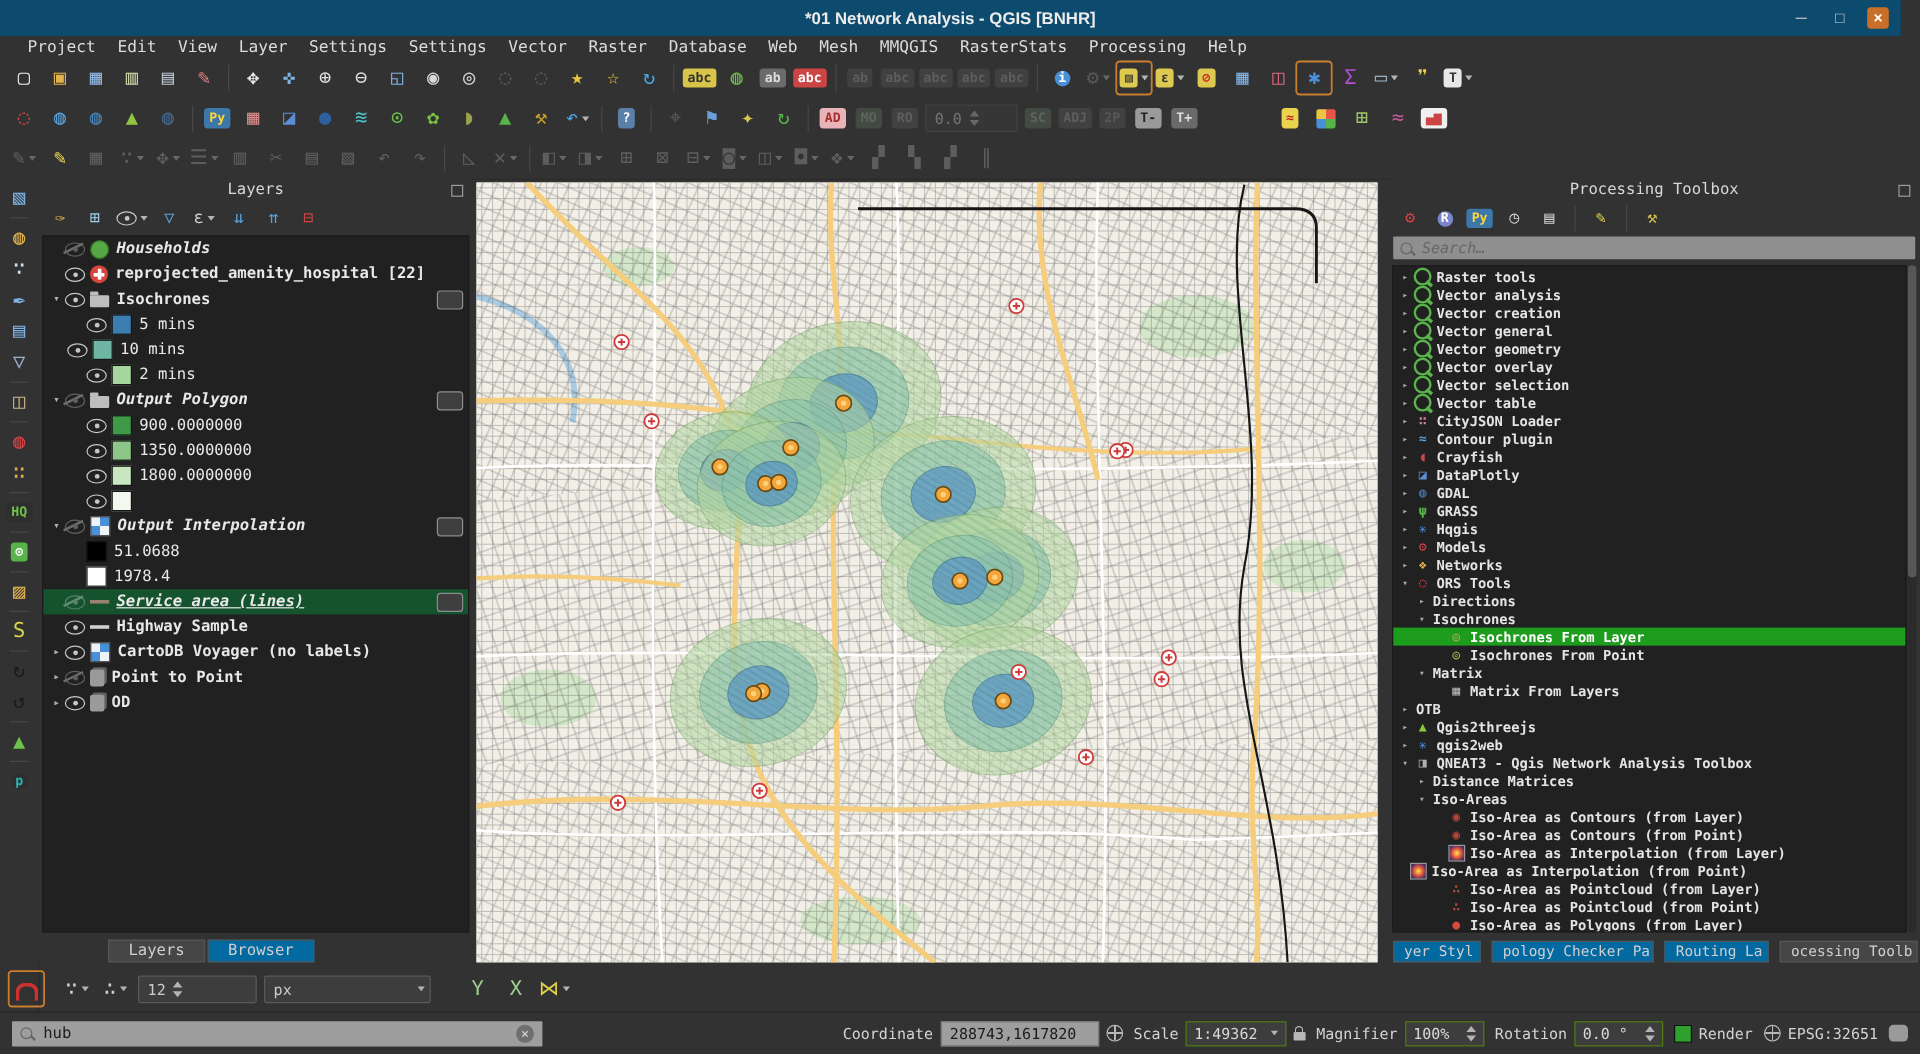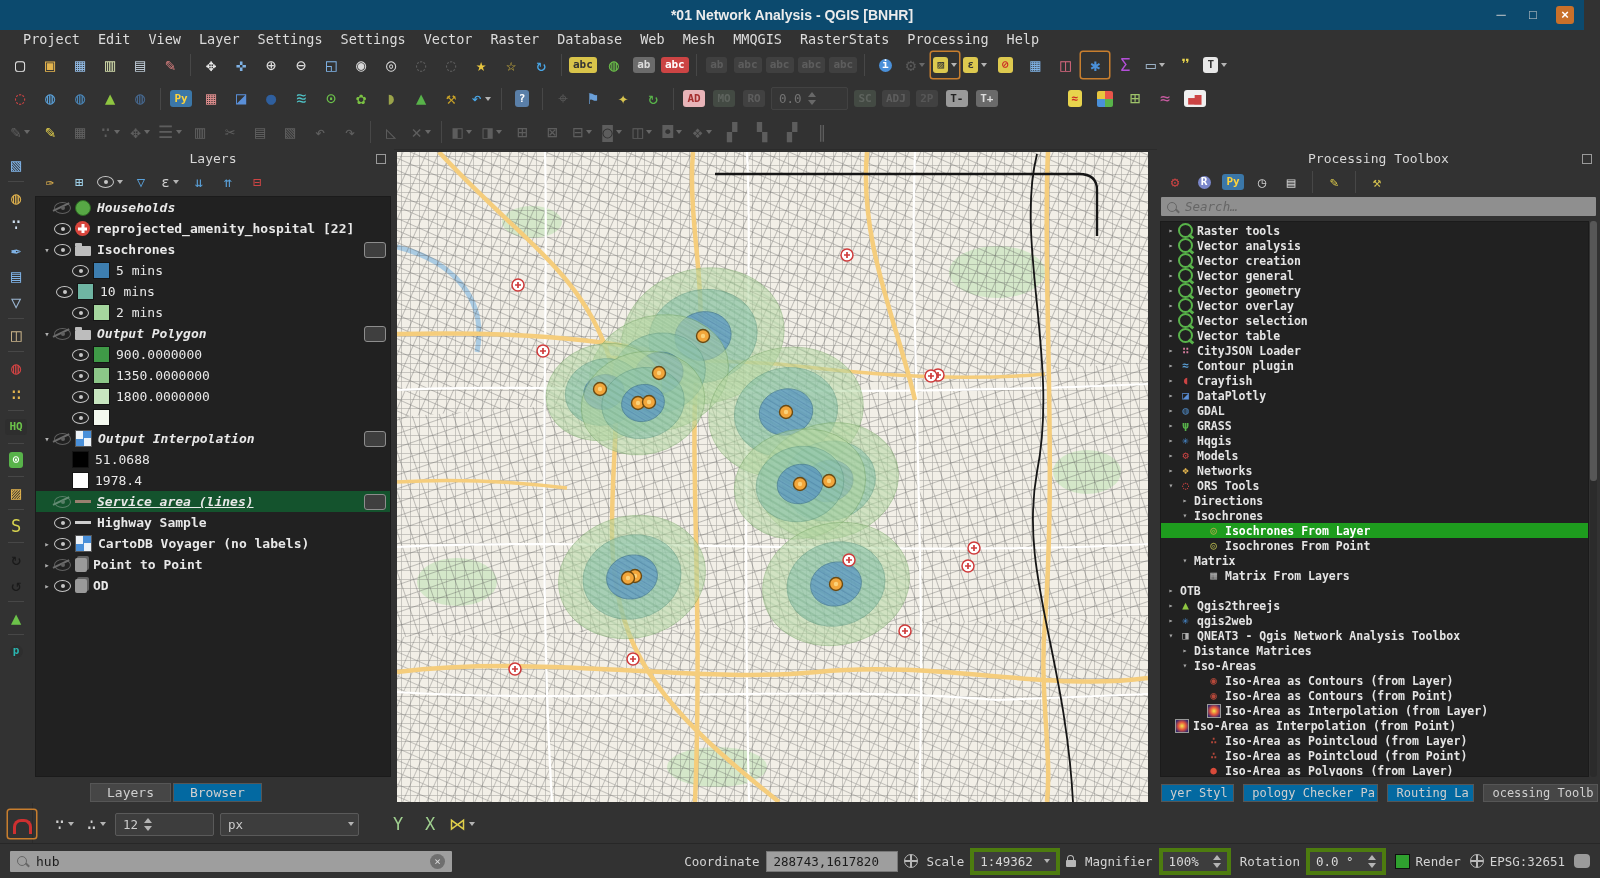--- a/index.html
+++ b/index.html
@@ -99,21 +99,21 @@
   #snapbar{position:absolute;left:0;top:806px;height:36px;width:780px;display:flex;align-items:center;gap:4px;padding-left:8px}
   #snapbar .tbtn{height:28px}
   
   #statusbar{position:absolute;left:0;top:843px;width:1600px;height:35px;background:#323232;border-top:1px solid #272727;
              display:flex;align-items:center;padding:0 10px;gap:9px;box-sizing:border-box;font-size:12.5px}
   #locator{width:428px;height:21px;background:#9e9e9e;display:flex;align-items:center;gap:7px;padding:0 7px;border-radius:1px;flex:none}
   #locator input{flex:1;background:transparent;border:none;outline:none;font:13px "DejaVu Sans Mono",monospace;color:#1d1d1d}
   .clearx{width:15px;height:15px;border-radius:50%;background:#6f6f6f;color:#dcdcdc;font-size:11px;line-height:15px;text-align:center;flex:none}
   .sfield{display:flex;align-items:center;gap:6px;color:#d3d3d3;white-space:nowrap}
   .coordbox{background:#9e9e9e;border:1px solid #777;color:#1b1b1b;padding:1px 7px;height:17px;line-height:17px;min-width:116px}
-  .darkbox{background:#3d3d3d;border:4px solid #4d7c0f;color:#d8d8d8;padding:0 6px;height:19px;display:flex;align-items:center;gap:8px}
+  .darkbox{background:#3d3d3d;border:1px solid #4d7c0f;color:#d8d8d8;padding:0 6px;height:19px;display:flex;align-items:center;gap:8px}
   .globe{width:12px;height:12px;border:1.5px solid #b8b8b8;border-radius:50%;
          background:linear-gradient(transparent 44%,#b8b8b8 44% 56%,transparent 56%),linear-gradient(90deg,transparent 44%,#b8b8b8 44% 56%,transparent 56%)}
   .lock{width:10px;height:7px;background:#b8b8b8;border-radius:1px;position:relative;margin-top:5px}
   .lock::before{content:"";position:absolute;top:-5px;left:1px;width:5px;height:5px;border:1.6px solid #b8b8b8;border-bottom:none;border-radius:4px 4px 0 0}
   .chk{width:13px;height:13px;background:#2fa12f;border:1px solid #0f0f0f}
   .bubble{width:16px;height:14px;background:#9a9a9a;border-radius:4px;position:relative}
   .bubble::after{content:"";position:absolute;bottom:-4px;left:3px;border:4px solid transparent;border-top-color:#9a9a9a}
 </style>
 </head>
 <body>

